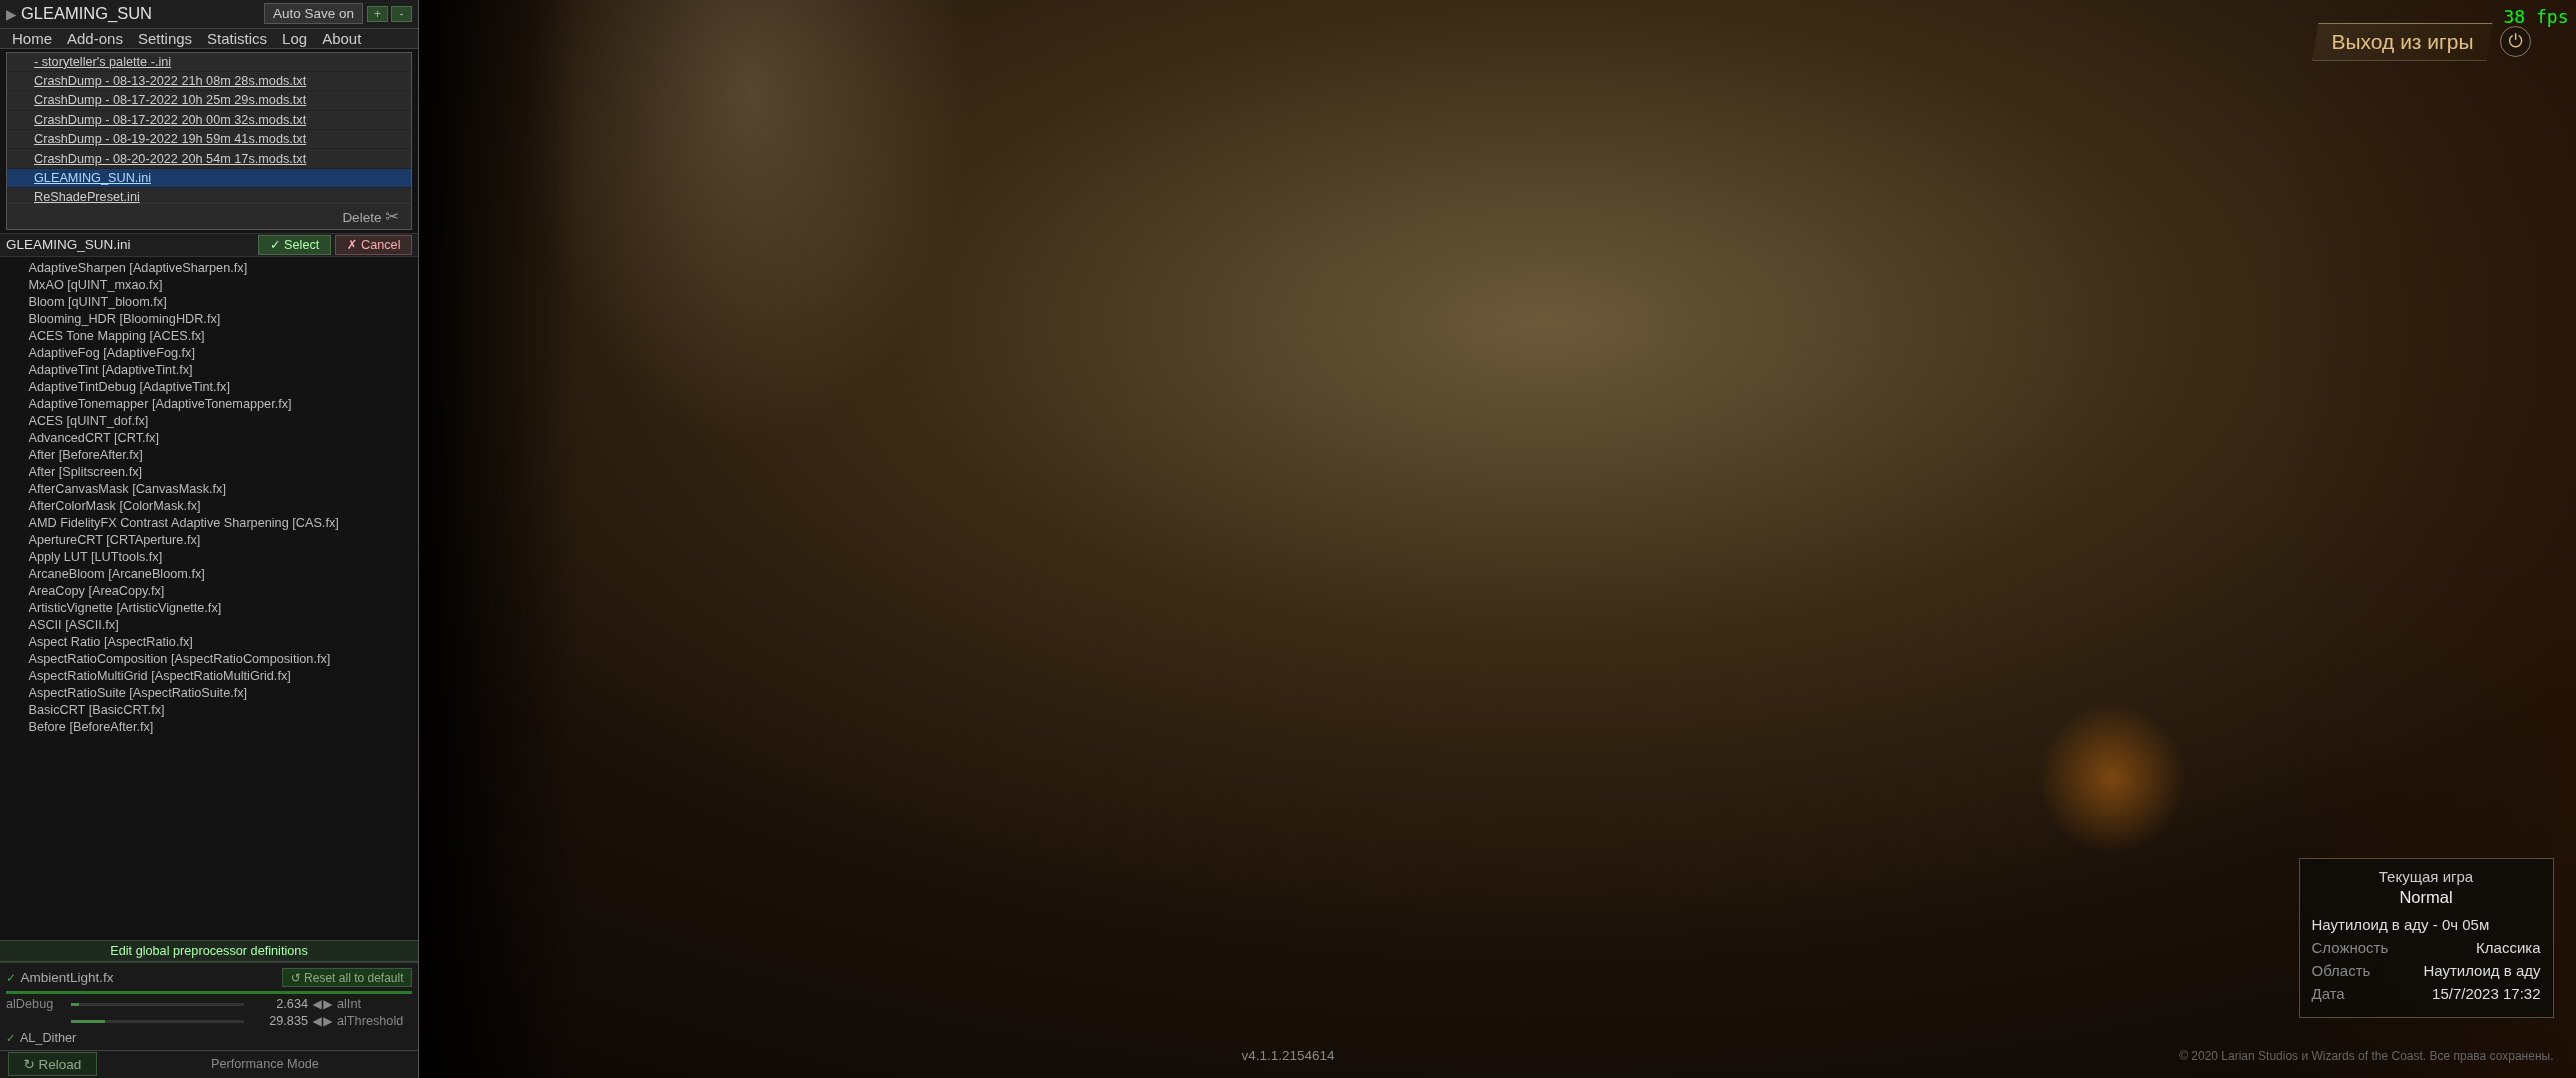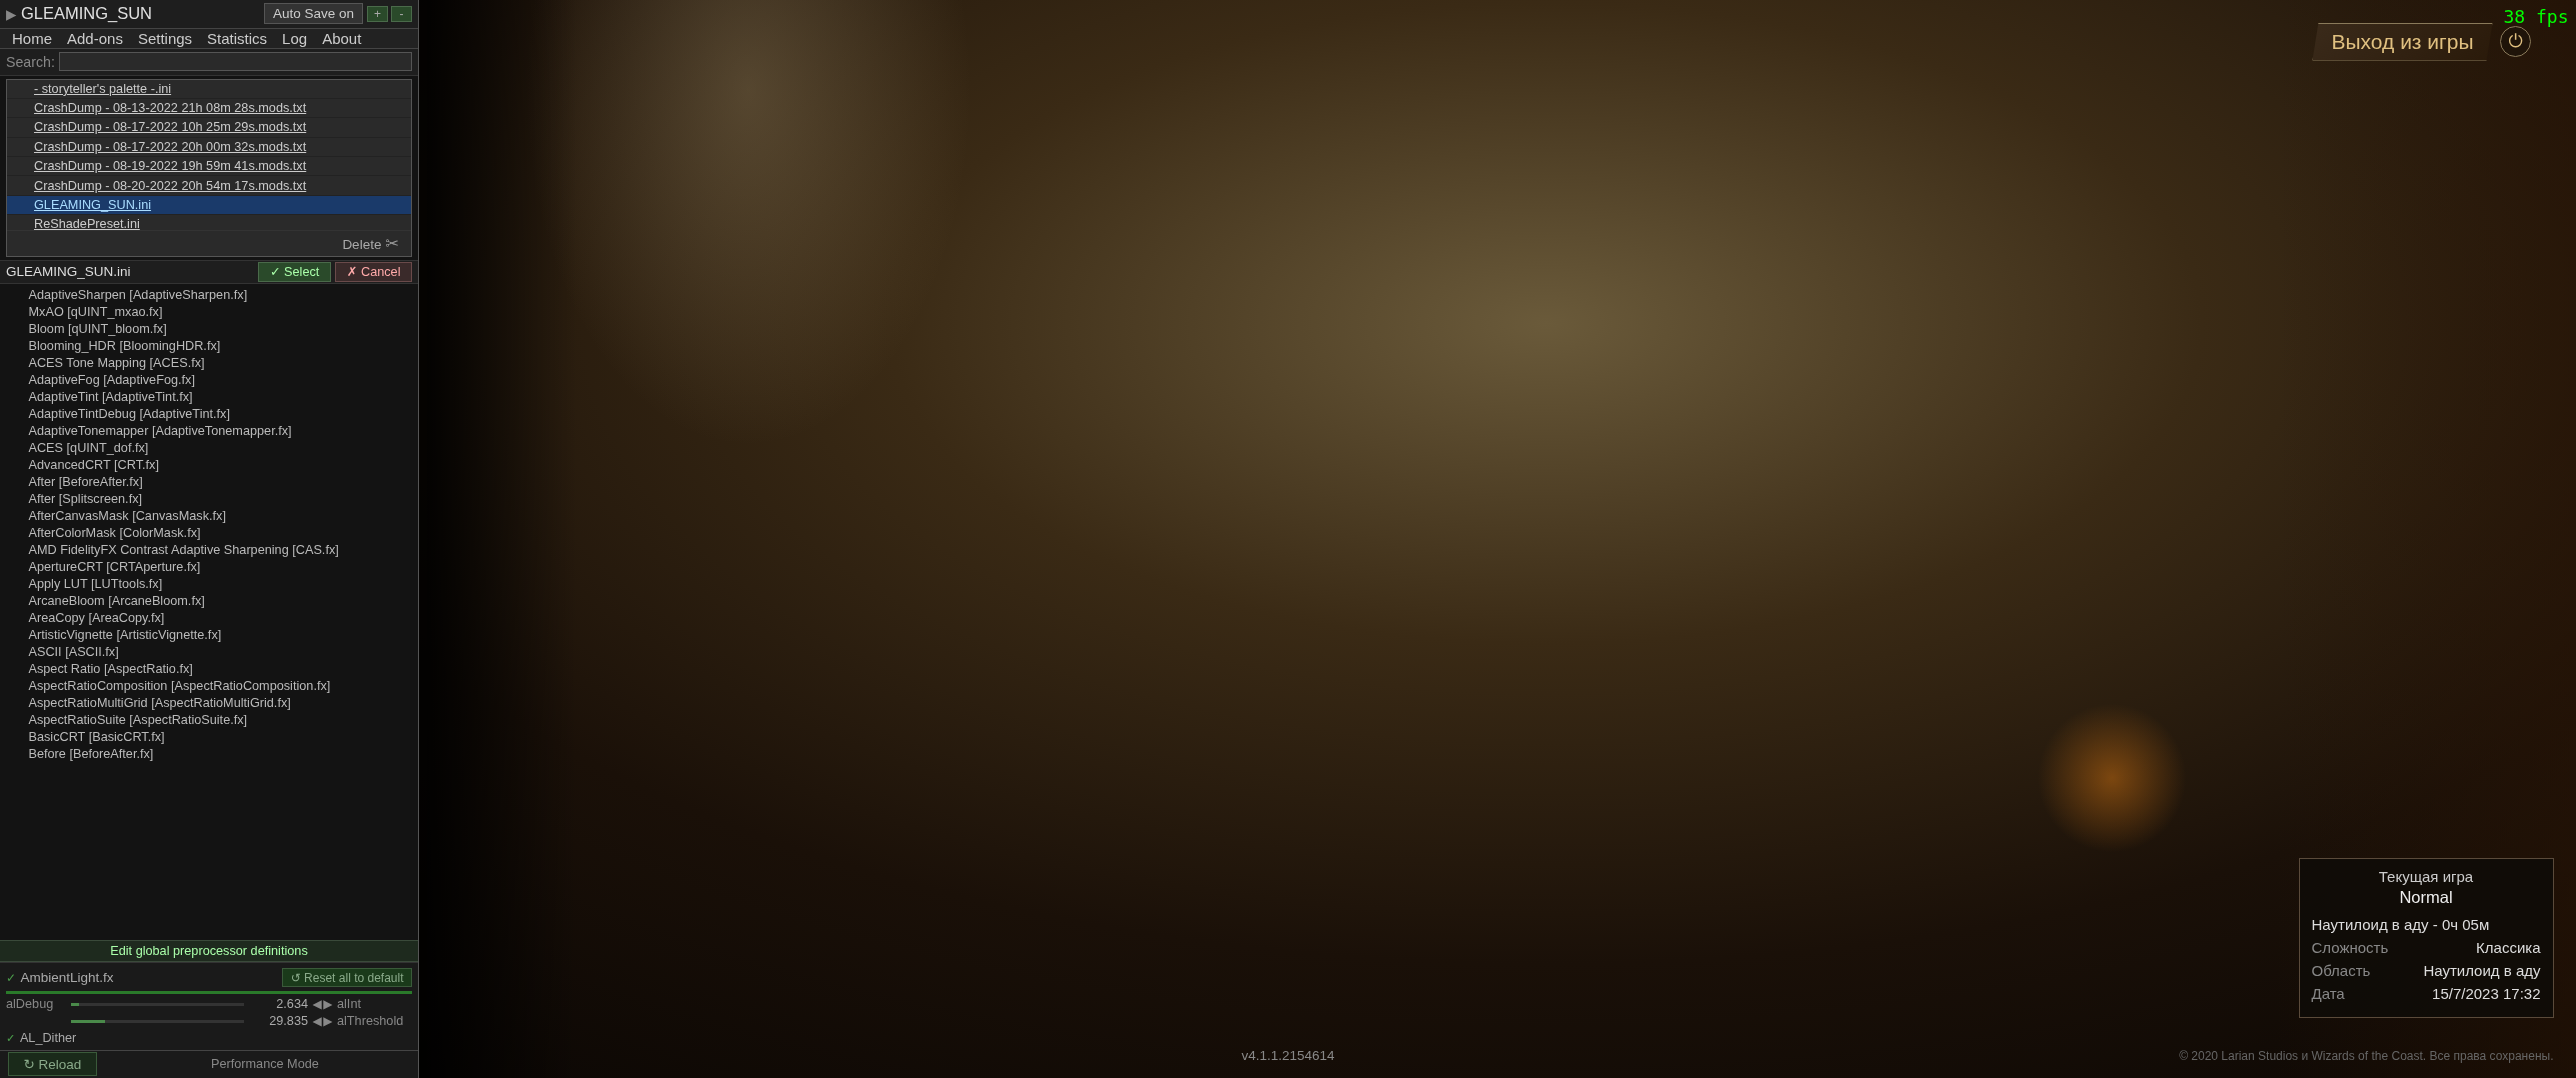--- a/index.html
+++ b/index.html
@@ -616,24 +616,20 @@
       <span>Statistics</span>
     </button>
     <button class="menu-btn">
       <span>Log</span>
     </button>
     <button class="menu-btn">
       <span>About</span>
     </button>
   </div>
 
-  <div id="search-row">
-    <span class="search-label">Search:</span>
-    <input class="search-input" type="text" style="">
-  </div>
 
   <div id="file-dropdown">
     <div class="file-list-area">
       <div class="file-item">
         <span class="file-checkbox"> </span>
         <span>- storyteller's palette -.ini</span>
       </div>
       <div class="file-item">
         <span class="file-checkbox"> </span>
         <span>CrashDump - 08-13-2022 21h 08m 28s.mods.txt</span>

